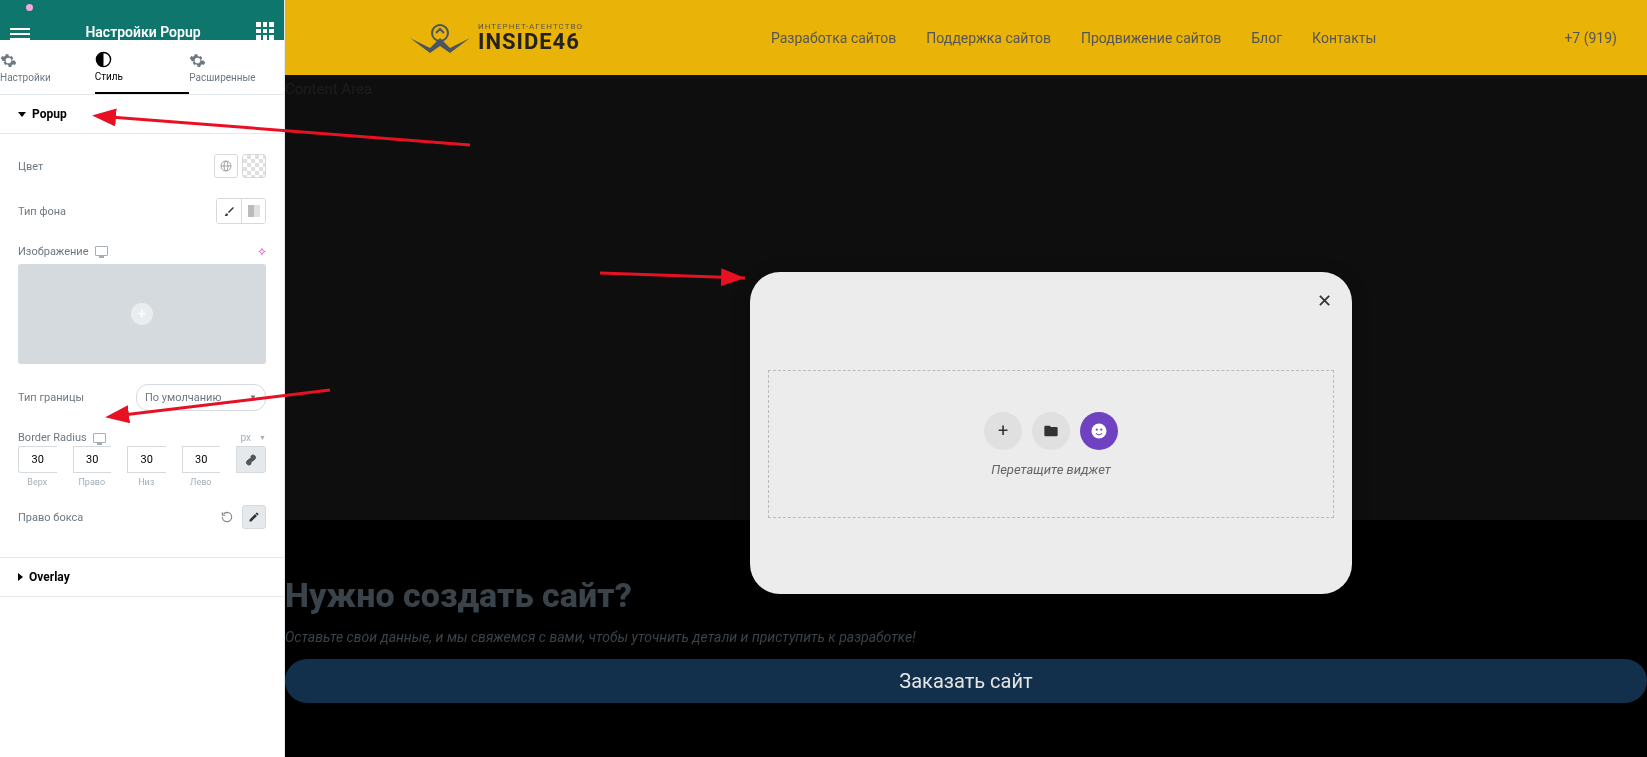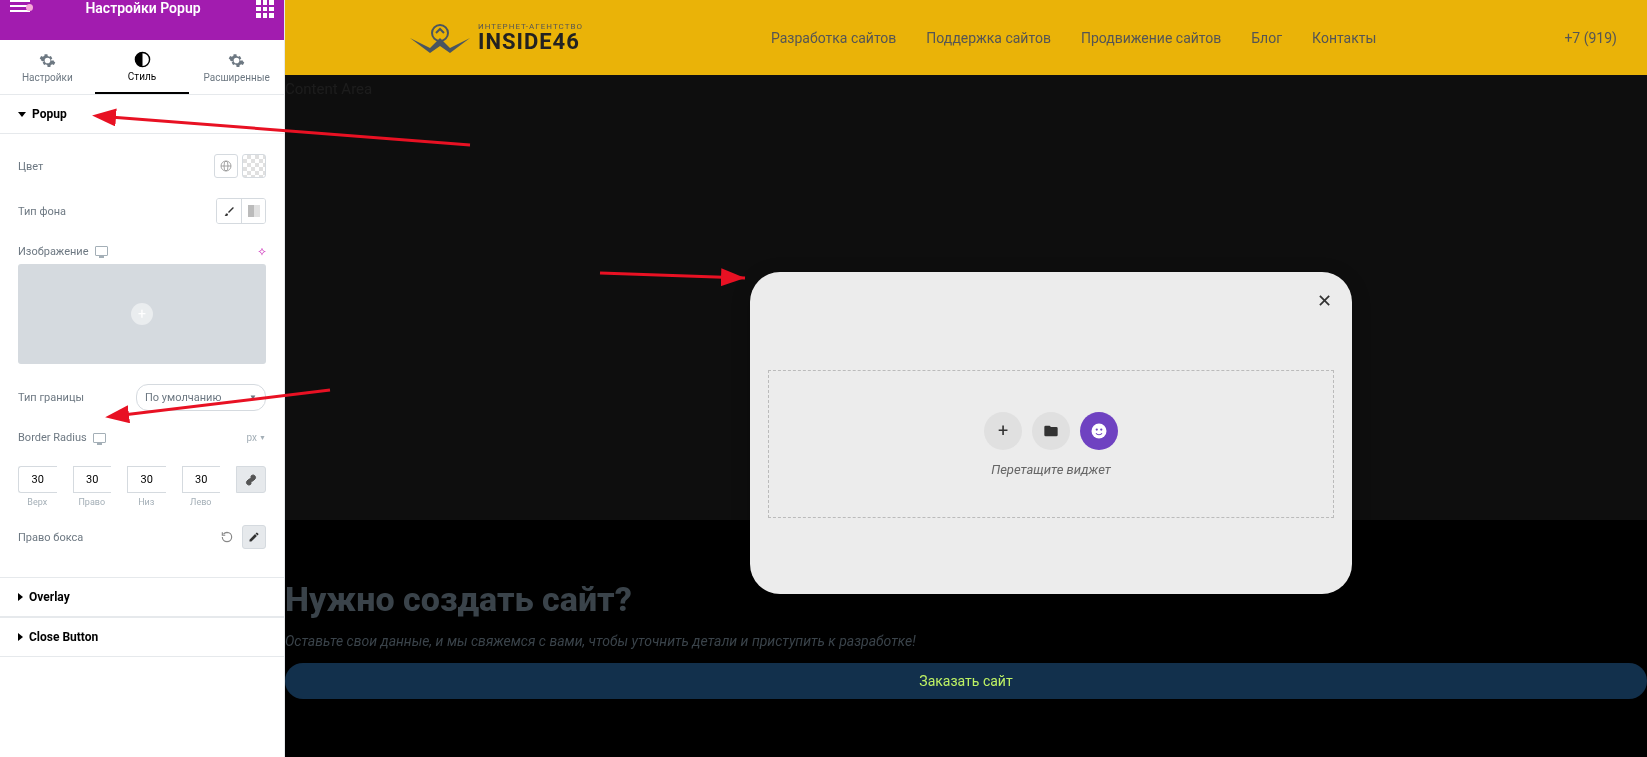--- a/index.html
+++ b/index.html
@@ -1,28 +1,28 @@
 <!DOCTYPE html>
 <html><head>
 <meta charset="utf-8">
 <style>
 * { box-sizing: border-box; margin: 0; padding: 0; font-family: -apple-system, BlinkMacSystemFont, "Segoe UI", Roboto, sans-serif; }
 html, body { width: 1647px; height: 757px; overflow: hidden; background: #fff; }
 
 .sidebar { position: absolute; left: 0; top: 0; width: 285px; height: 757px; background: #fff; border-right: 1px solid #e6e9ec; display: flex; flex-direction: column; }
-.sidebar-header { height: 40px; background: #a21caf; color: #fff; display: flex; align-items: flex-start; justify-content: space-between; padding: 0 10px; position: relative; }
+.sidebar-header { height: 40px; background: #0f766e; color: #fff; display: flex; align-items: flex-end; justify-content: space-between; padding: 0 10px; position: relative; }
 .burger { width: 20px; display: flex; flex-direction: column; gap: 3px; cursor: pointer; }
 .burger span { height: 2px; background: #fff; }
 .header-title { flex: 1; text-align: center; font-size: 14px; font-weight: 600; }
 .apps-icon { width: 18px; height: 18px; display: grid; grid-template-columns: repeat(3,1fr); grid-template-rows: repeat(3,1fr); gap: 2px; cursor: pointer; }
 .apps-icon span { background: #fff; }
 .pink-dot { position: absolute; top: 4px; left: 26px; width: 7px; height: 7px; border-radius: 50%; background: #f7a8d8; }
 
 .tabs { display: flex; height: 55px; border-bottom: 1px solid #e6e9ec; }
-.tab { flex: 1; display: flex; flex-direction: column; align-items: center; justify-content: center; gap: 3px; font-size: 10px; color: #6d7882; cursor: pointer; }
+.tab { flex: 1; display: flex; flex-direction: column; align-items: flex-start; justify-content: center; gap: 3px; font-size: 10px; color: #6d7882; cursor: pointer; }
 .tab svg { width: 17px; height: 17px; fill: #6d7882; }
 .tab.active { color: #000; border-bottom: 2px solid #000; }
 .tab.active svg { fill: #000; }
 
 .panel-body { flex: 1; overflow-y: auto; }
 .section-title { padding: 12px 18px; font-size: 12px; font-weight: 700; cursor: pointer; display: flex; align-items: center; gap: 6px; border-bottom: 1px solid #e6e9ec; }
 .section-collapsed { border-top: 1px solid #e6e9ec; }
 .caret { width: 0; height: 0; border-left: 4px solid transparent; border-right: 4px solid transparent; border-top: 5px solid #000; }
 .caret-right { border-top: 4px solid transparent; border-bottom: 4px solid transparent; border-left: 5px solid #000; border-right: none; width:0;height:0;}
 
@@ -36,22 +36,22 @@
 .color-box { width: 24px; height: 24px; border: 1px solid #d5dadf; border-radius: 3px; background: repeating-conic-gradient(#e0e0e0 0 25%, #fff 0 50%) 0 0/8px 8px; cursor: pointer; }
 .globe-box { width: 24px; height: 24px; border: 1px solid #d5dadf; border-radius: 3px; display:flex;align-items:center;justify-content:center;cursor:pointer;}
 .color-group { display:flex;gap:4px;}
 
 .image-picker { height: 100px; background: #d5dadf; border-radius: 3px; display: flex; align-items: center; justify-content: center; cursor: pointer; margin-top:4px; }
 .image-picker-plus { width: 22px; height: 22px; border-radius: 50%; background: rgba(255,255,255,0.5); display: flex; align-items: center; justify-content: center; color: #fff; font-size: 14px; }
 
 .select-box { width: 130px; height: 27px; border: 1px solid #d5dadf; border-radius: 12px; font-size: 11px; padding: 0 8px; display: flex; align-items: center; justify-content: space-between; cursor: pointer; color:#6d7882;}
 .select-caret { font-size: 8px; }
 
-.unit-label { font-size: 10px; color: #a4afb7; cursor:pointer; display:flex; align-items:center; gap:2px;}
-.dimensions { display: flex; gap: 16px; margin-top:20px;}
+.unit-label { font-size: 10px; color: #a4afb7; cursor:pointer; display:flex; align-items:center; gap:8px;}
+.dimensions { display: flex; gap: 16px; margin-top:0;}
 .dim-input { flex: 1; display: flex; flex-direction: column; align-items: center; }
 .dim-input input { width: 100%; height: 27px; border: 1px solid #d5dadf; text-align: center; font-size: 11px; border-right: none; }
 .dim-input:first-child input { border-radius: 3px 0 0 3px; }
 .dim-input label { font-size: 9px; color: #a4afb7; margin-top: 4px; }
 .link-btn { width: 30px; height: 27px; border: 1px solid #d5dadf; border-radius: 0 3px 3px 0; background: #e6e9ec; display: flex; align-items: center; justify-content: center; cursor: pointer; }
 
 .responsive-icon { width:13px;height:10px;border:1px solid #a4afb7;border-radius:1px;display:inline-block;position:relative;}
 .responsive-icon::after{content:"";position:absolute;bottom:-3px;left:3px;width:5px;height:2px;background:#a4afb7;}
 .dynamic-icon { color:#d349c3; font-size:12px; }
 
@@ -68,21 +68,21 @@
 .logo-main{font-size:22px;font-weight:700;color:#222;letter-spacing:1px;}
 .nav {display:flex;gap:30px;align-items:center;font-size:14px;color:#555;}
 .nav a {cursor:pointer;}
 .phone{font-size:14px;color:#555;}
 .content-area-label{position:absolute;left:0;top:80px;color:#666;font-size:15px;padding-left:0;}
 
 .dark-section{position:absolute;left:0;right:0;top:75px;bottom:237px;background:rgba(0,0,0,0.72);}
 .footer-section{position:absolute;left:0;right:0;bottom:0;height:237px;background:#000;display:flex;flex-direction:column;justify-content:center;gap:14px;}
 .footer-title{font-size:34px;font-weight:800;color:#3a434a;}
 .footer-sub{font-size:14px;color:#3a434a;font-style:italic;}
-.footer-btn{padding:10px 24px;background:rgba(46,120,190,0.4);color:#bef264;border-radius:22px;font-size:14px;cursor:pointer;border:none;}
+.footer-btn{padding:10px 24px;background:rgba(46,120,190,0.4);color:#e5e5e5;border-radius:22px;font-size:20px;cursor:pointer;border:none;}
 
 .popup{position:absolute;left:465px;top:272px;width:602px;height:322px;background:#ececec;border-radius:30px;box-shadow:0 4px 20px rgba(0,0,0,0.2);}
 .popup-close{position:absolute;right:20px;top:18px;font-size:18px;color:#333;cursor:pointer;}
 .popup-inner{position:absolute;left:18px;right:18px;top:98px;height:148px;border:1px dashed #bbb;display:flex;flex-direction:column;align-items:center;justify-content:center;gap:12px;}
 .action-row{display:flex;gap:10px;}
 .circle-btn{width:38px;height:38px;border-radius:50%;background:#e0e0e0;display:flex;align-items:center;justify-content:center;cursor:pointer;font-size:18px;color:#333;}
 .circle-btn.purple{background:#6f42c1;color:#fff;}
 .drag-label{font-size:13px;font-style:italic;color:#666;}
 
 
@@ -242,24 +242,20 @@
                 <path fill="#333" d="M3 17.25V21h3.75L17.81 9.94l-3.75-3.75L3 17.25zM20.71 7.04a1 1 0 000-1.41l-2.34-2.34a1 1 0 00-1.41 0l-1.83 1.83 3.75 3.75 1.83-1.83z"></path>
               </svg>
           </div>
         </div>
       </div>
     </div>
 
     <div class="section-title section-collapsed">
       <span class="caret-right"></span>
       <span>Overlay</span>
-    </div>
-    <div class="section-title section-collapsed" style="border-bottom:1px solid #e6e9ec">
-      <span class="caret-right"></span>
-      <span>Close Button</span>
     </div>
   </div>
 </aside>
 
 <div class="handle-tab">‹</div>
 
 <div class="canvas">
   <div class="topbar">
     <div class="logo-area">
       <svg class="logo-mark" viewBox="0 0 60 40">

